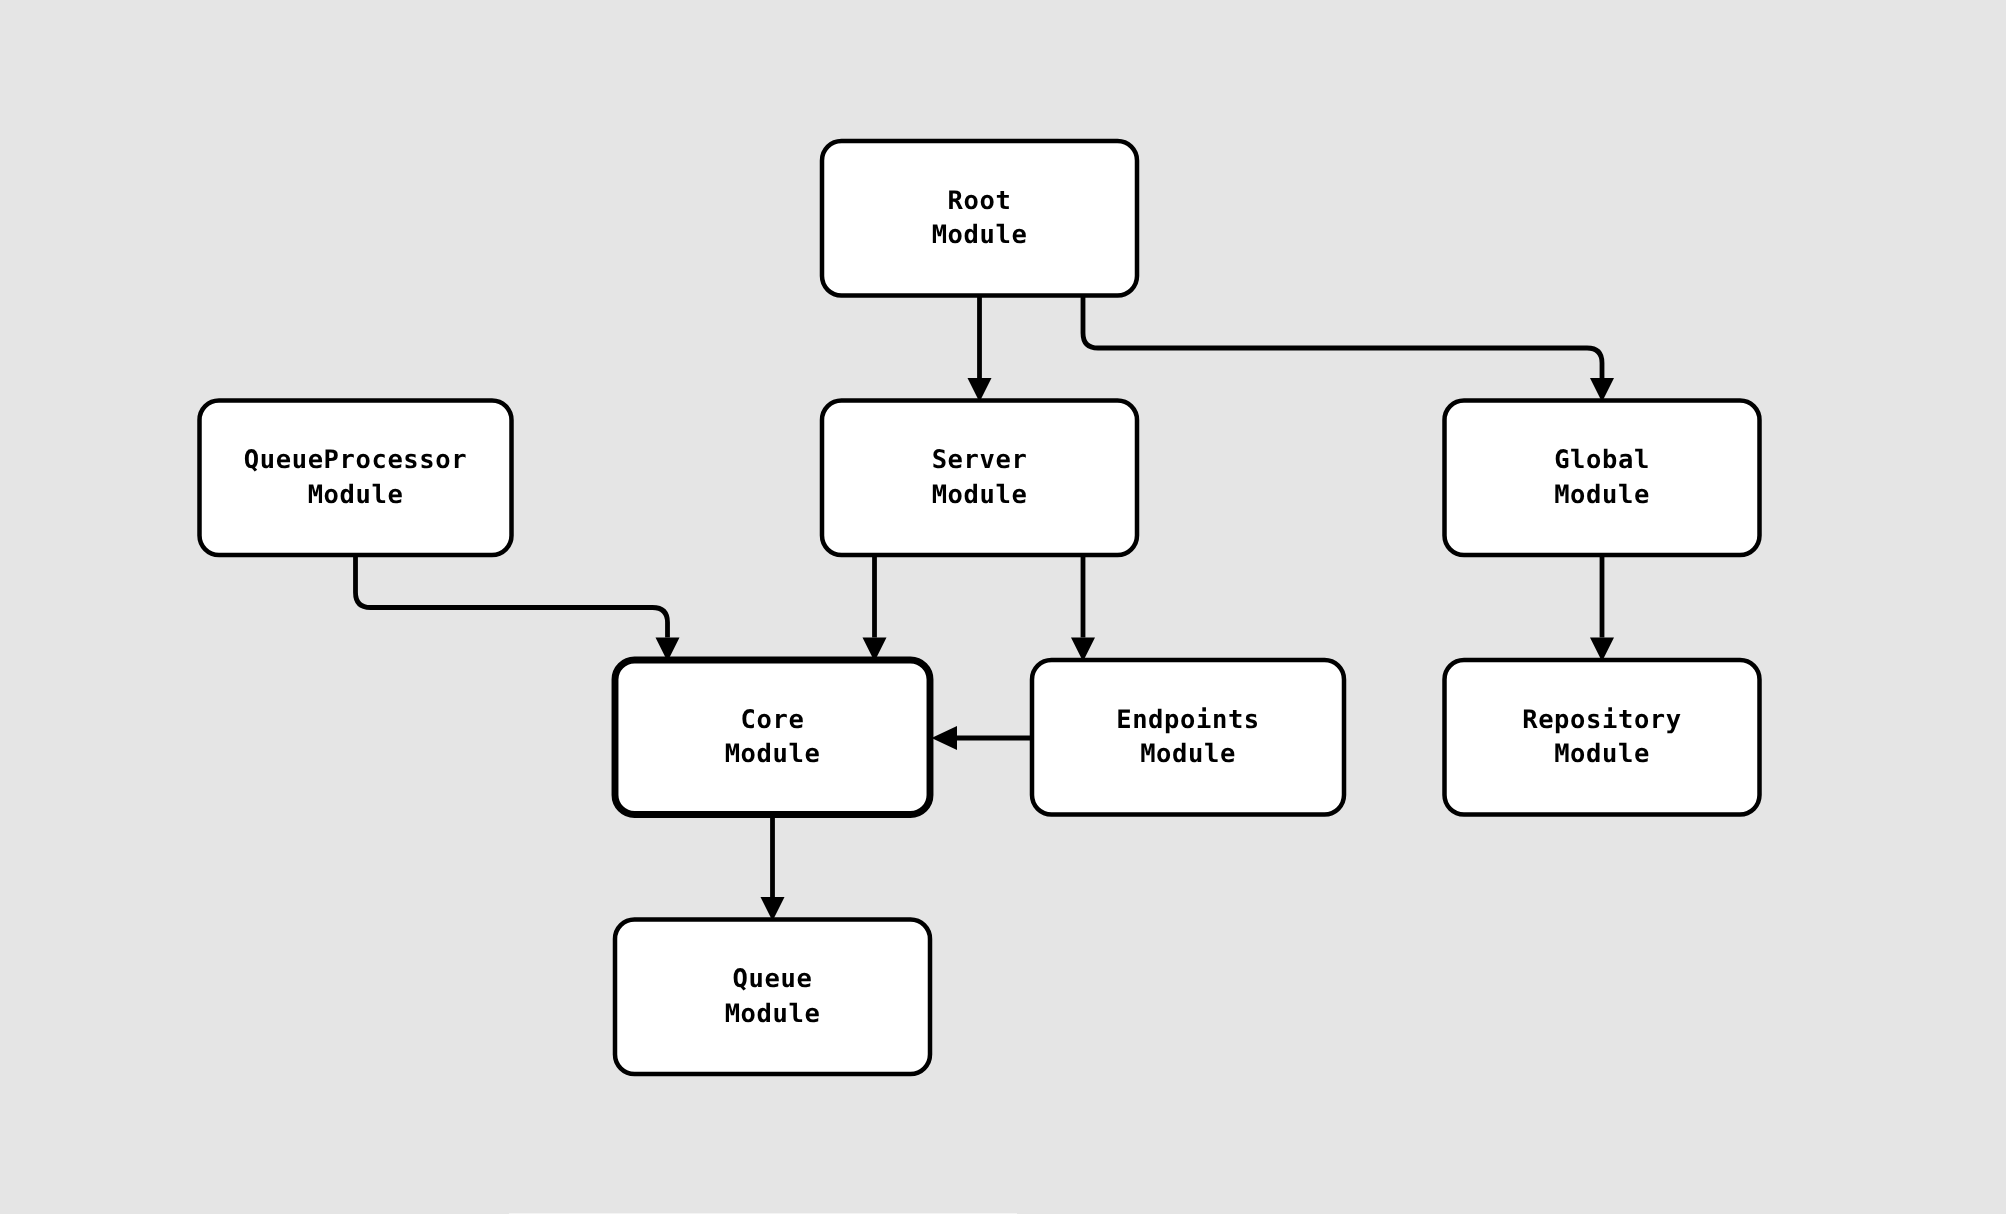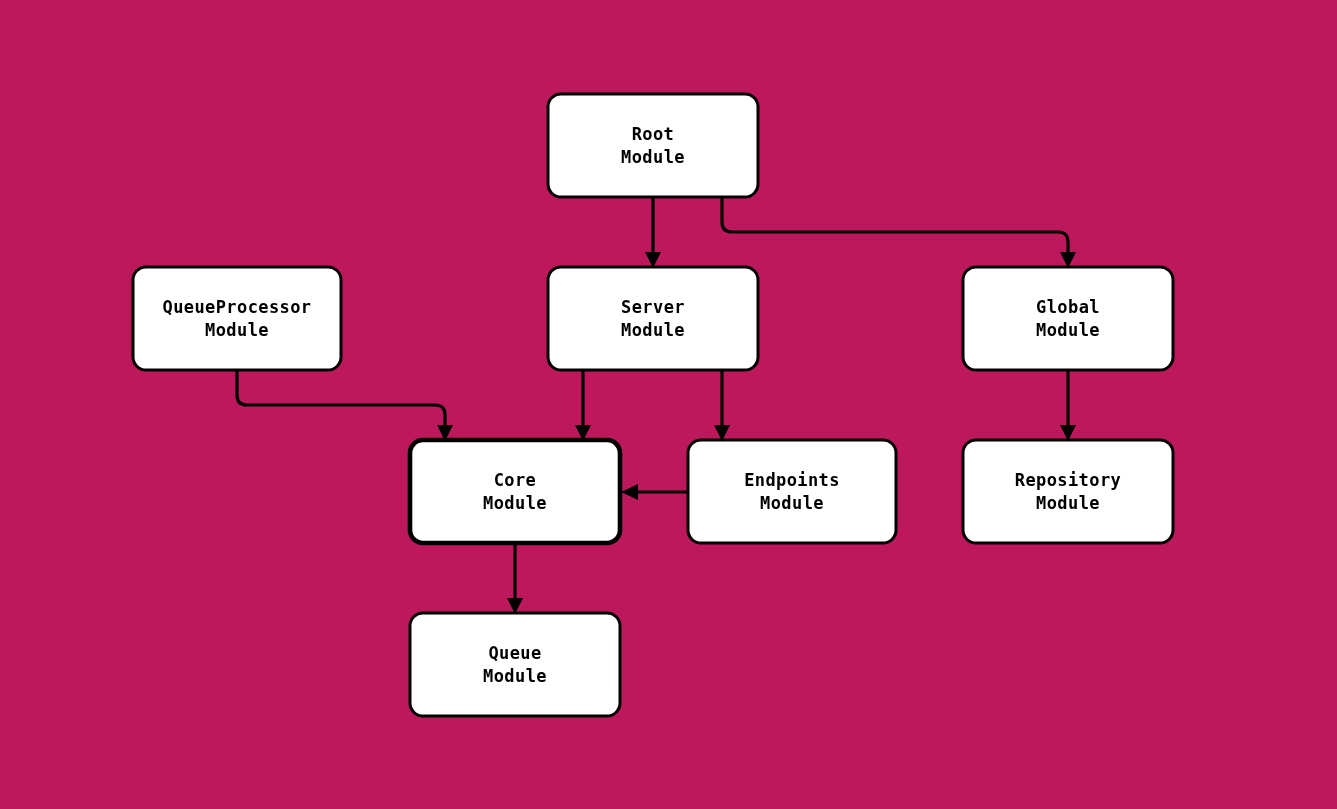--- a/index.html
+++ b/index.html
@@ -11,21 +11,21 @@
   body {
     width: 1337px;
     height: 809px;
     overflow: hidden;
     font-family: "DejaVu Sans Mono", "Liberation Mono", monospace;
   }
   #diagram-root {
     position: relative;
     width: 1337px;
     height: 809px;
-    background: #be185d;
+    background: #e5e5e5;
   }
   svg#diagram-canvas {
     display: block;
     width: 1337px;
     height: 809px;
   }
   .node-box {
     fill: #ffffff;
     stroke: #000000;
     stroke-width: 3;

